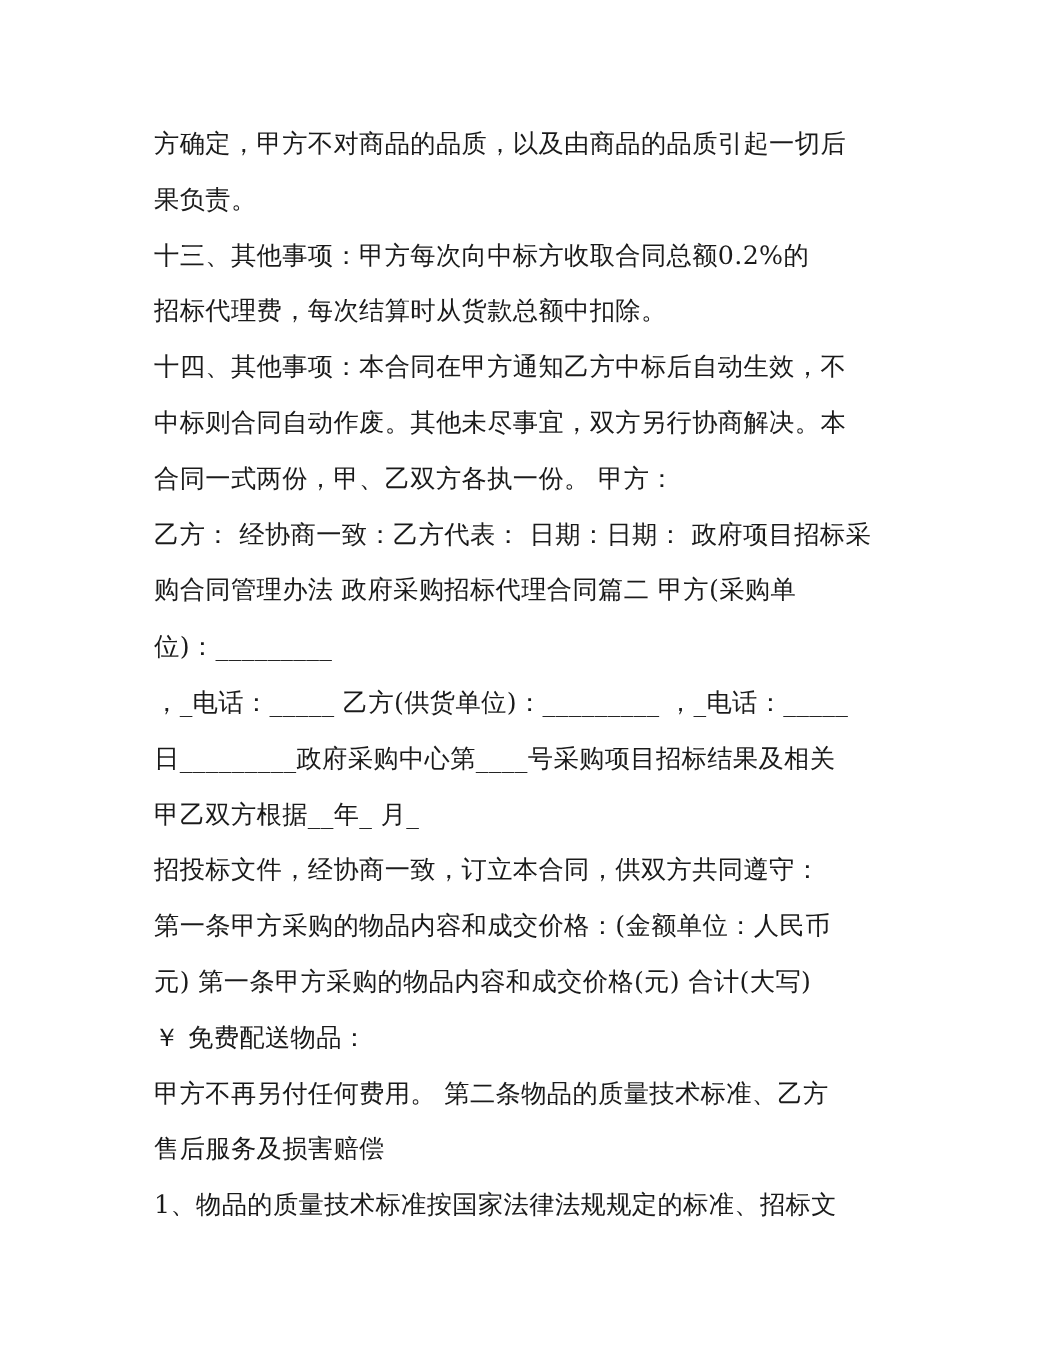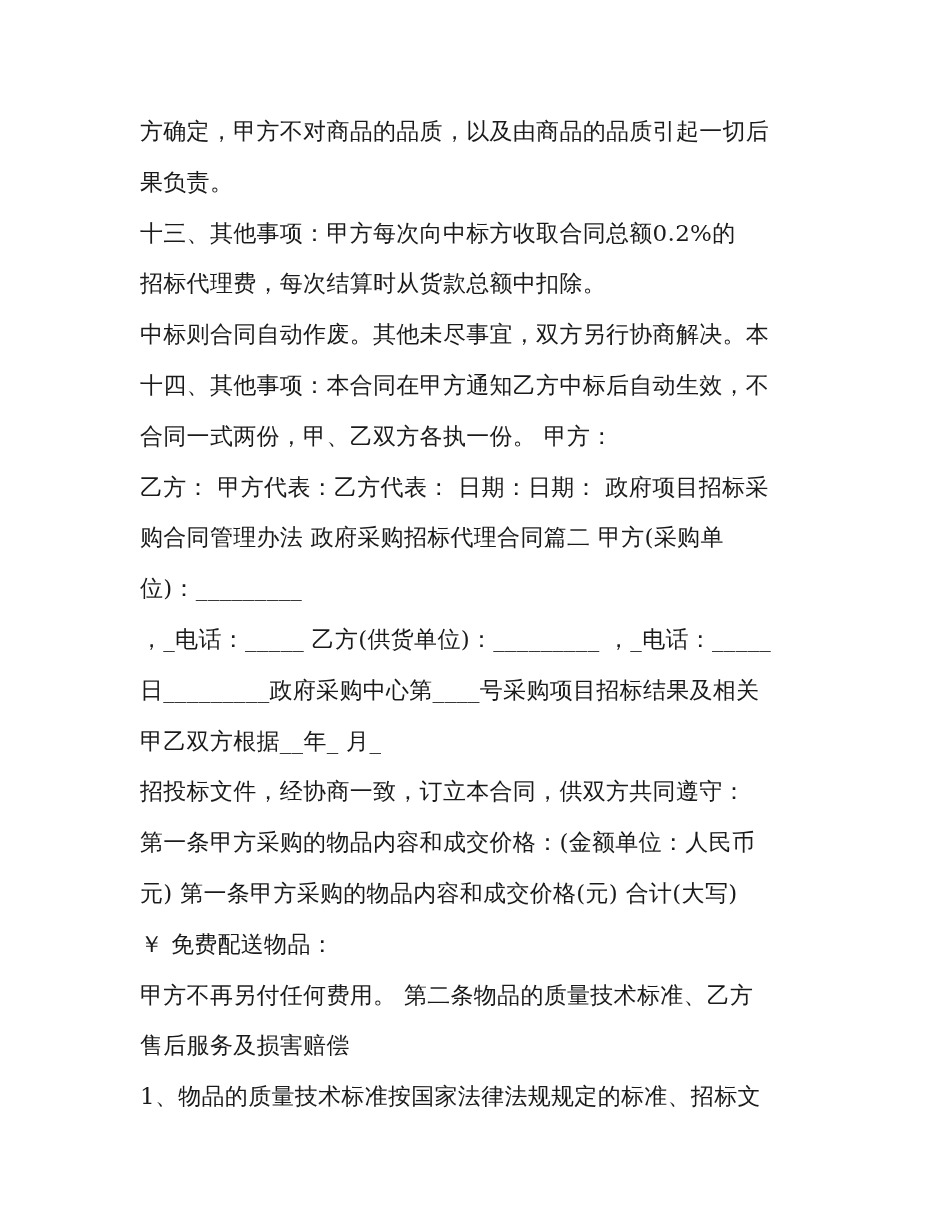--- a/index.html
+++ b/index.html
@@ -39,24 +39,24 @@
   </style>
 </head>
 <body>
 
 <div class="page">
   <div class="content">
     <div class="line">方确定，甲方不对商品的品质，以及由商品的品质引起一切后</div>
     <div class="line">果负责。</div>
     <div class="line">十三、其他事项：甲方每次向中标方收取合同总额0.2%的</div>
     <div class="line">招标代理费，每次结算时从货款总额中扣除。</div>
+    <div class="line">十四、其他事项：本合同在甲方通知乙方中标后自动生效，不</div>
     <div class="line">中标则合同自动作废。其他未尽事宜，双方另行协商解决。本</div>
-    <div class="line">十四、其他事项：本合同在甲方通知乙方中标后自动生效，不</div>
     <div class="line">合同一式两份，甲、乙双方各执一份。 甲方：</div>
-    <div class="line">乙方： 甲方代表：乙方代表： 日期：日期： 政府项目招标采</div>
+    <div class="line">乙方： 经协商一致：乙方代表： 日期：日期： 政府项目招标采</div>
     <div class="line">购合同管理办法 政府采购招标代理合同篇二 甲方(采购单</div>
     <div class="line">位)：_________</div>
     <div class="line">，_电话：_____ 乙方(供货单位)：_________ ，_电话：_____</div>
     <div class="line">日_________政府采购中心第____号采购项目招标结果及相关</div>
     <div class="line">甲乙双方根据__年_ 月_</div>
     <div class="line">招投标文件，经协商一致，订立本合同，供双方共同遵守：</div>
     <div class="line">第一条甲方采购的物品内容和成交价格：(金额单位：人民币</div>
     <div class="line">元) 第一条甲方采购的物品内容和成交价格(元) 合计(大写)</div>
     <div class="line">￥ 免费配送物品：</div>
     <div class="line">甲方不再另付任何费用。 第二条物品的质量技术标准、乙方</div>

